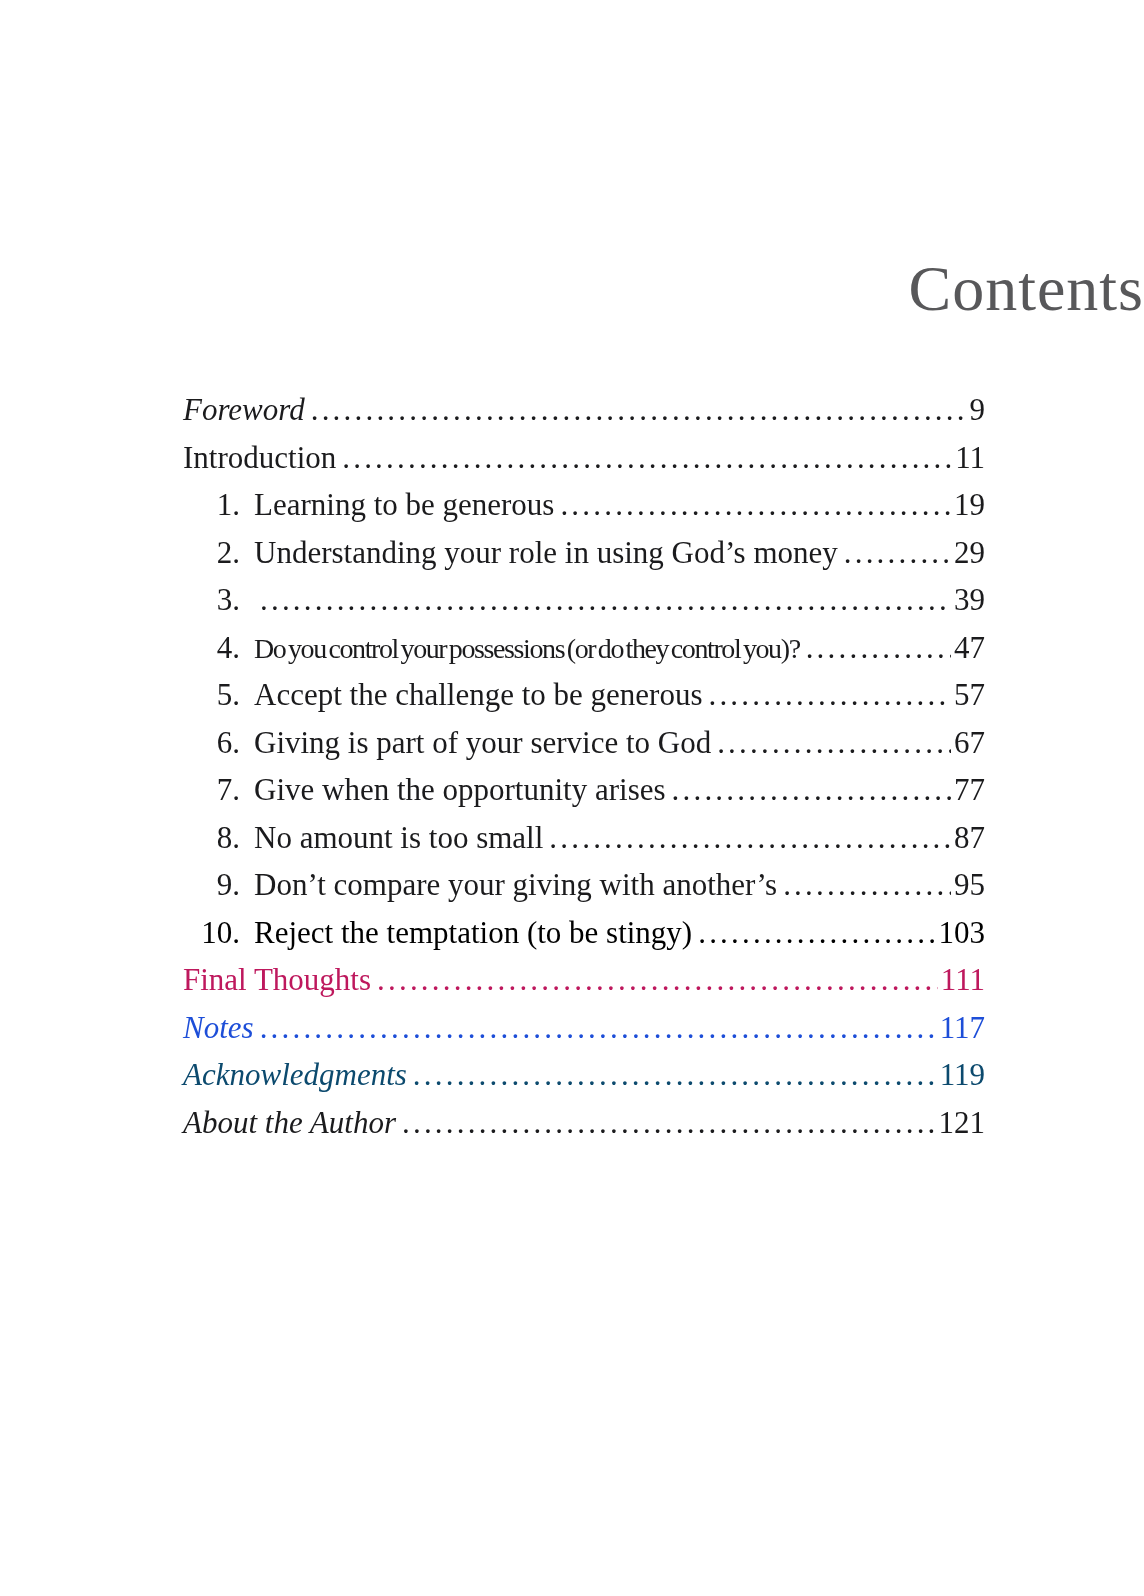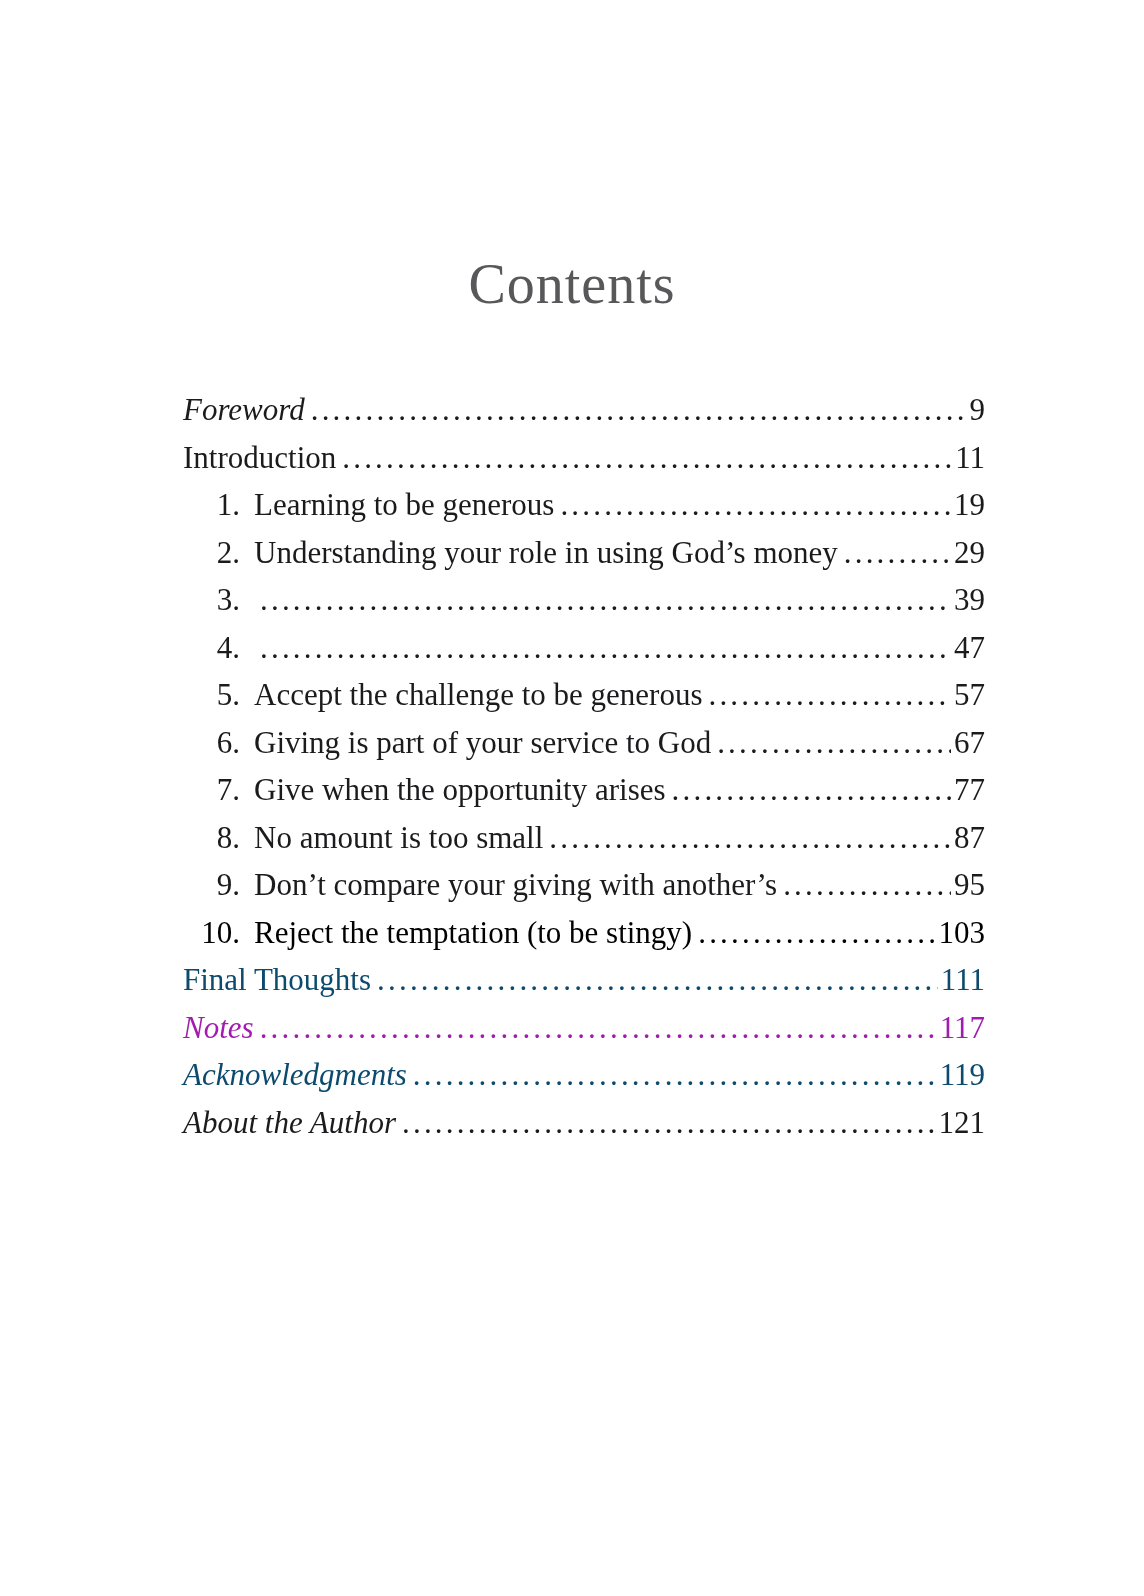--- a/index.html
+++ b/index.html
@@ -11,23 +11,23 @@
     position: relative;
     width: 1144px;
     height: 1596px;
     background: #ffffff;
     overflow: hidden;
     font-family: "Liberation Serif", "DejaVu Serif", serif;
   }
   .page-title {
     margin: 0;
     padding-top: 252px;
-    text-align: center;
+    text-align: right;
     font-weight: normal;
-    font-size: 56px;
+    font-size: 64px;
     letter-spacing: 1px;
     color: #58585a;
     font-family: "Liberation Serif", "DejaVu Serif", serif;
   }
   .toc {
     position: absolute;
     left: 183px;
     top: 386px;
     width: 802px;
   }
@@ -105,20 +105,21 @@
   </div>
 
   <div class="row" style="color: rgb(27, 27, 29);">
     <span class="num">3.</span>
     <span class="dots"></span>
     <span class="pagenum">39</span>
   </div>
 
   <div class="row condensed" style="color: rgb(27, 27, 29);">
     <span class="num">4.</span>
+    <span class="label">Do you control your possessions (or do they control you)?</span>
     <span class="dots"></span>
     <span class="pagenum">47</span>
   </div>
 
   <div class="row" style="color: rgb(27, 27, 29);">
     <span class="num">5.</span>
     <span class="label">Accept the challenge to be generous</span>
     <span class="dots"></span>
     <span class="pagenum">57</span>
   </div>
@@ -151,28 +152,28 @@
     <span class="pagenum">95</span>
   </div>
 
   <div class="row" style="color: #000000;">
     <span class="num">10.</span>
     <span class="label">Reject the temptation (to be stingy)</span>
     <span class="dots"></span>
     <span class="pagenum">103</span>
   </div>
 
-  <div class="row no-num" style="color: #0c4a6e; align-items: flex-end;">
+  <div class="row no-num" style="color: #be185d; align-items: flex-end;">
 
     <span class="label">Final Thoughts</span>
     <span class="dots"></span>
     <span class="pagenum">111</span>
   </div>
 
-  <div class="row italic no-num" style="color: #a21caf;">
+  <div class="row italic no-num" style="color: #1d4ed8;">
 
     <span class="label">Notes</span>
     <span class="dots"></span>
     <span class="pagenum">117</span>
   </div>
 
   <div class="row italic no-num" style="color: #0c4a6e;">
 
     <span class="label">Acknowledgments</span>
     <span class="dots"></span>

